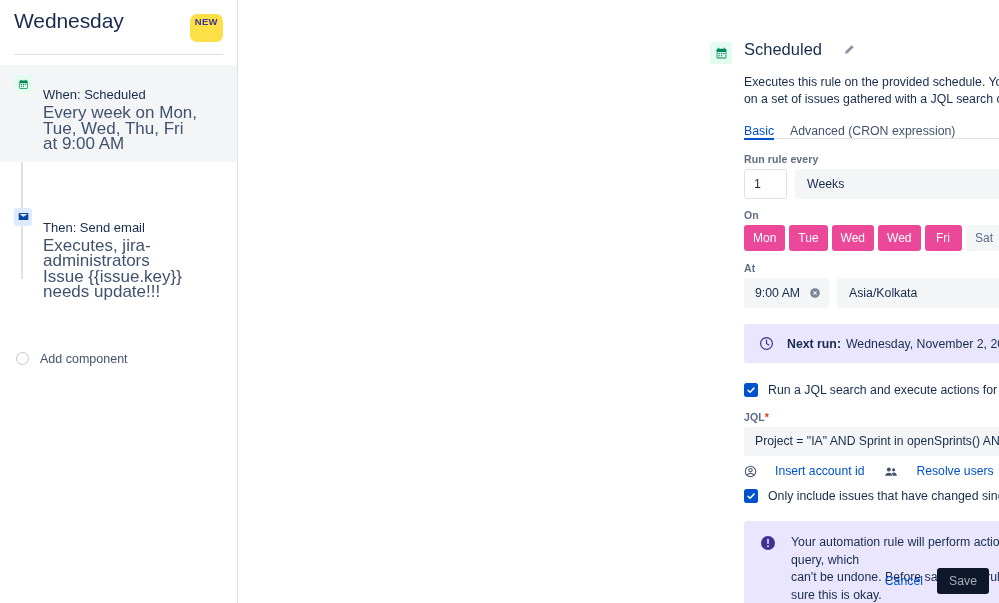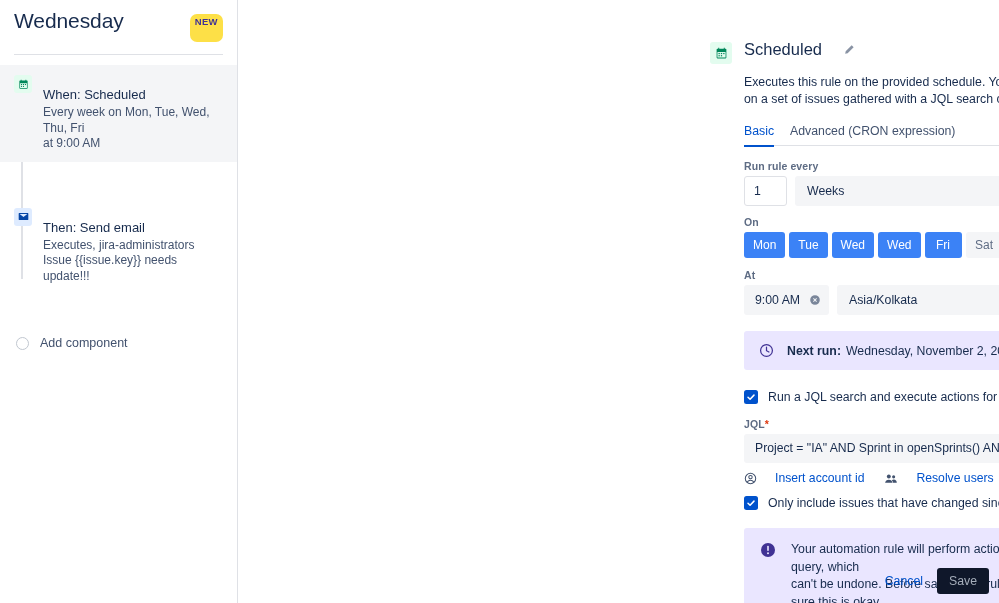--- a/index.html
+++ b/index.html
@@ -66,21 +66,21 @@
   .node-icon {
     width: 18px; height: 18px; border-radius: 3px;
     flex: 0 0 18px;
     display: flex; align-items: center; justify-content: center;
     margin-top: 1px;
   }
   .icon-green { background: #e3fcef; color: #00875a; }
   .icon-blue  { background: #deebff; color: #0747a6; }
   .node-body { min-width: 0; margin-top: 12px; }
   .node-title { font-size: 13px; color: #172b4d; line-height: 18px; margin-bottom: 1px; }
-  .node-sub { font-size: 12px; color: #42526e; line-height: 15.5px; }
+  .node-sub { font-size: 17px; color: #42526e; line-height: 15.5px; }
 
   .add-component {
     position: relative; display: flex; align-items: center; gap: 11px;
     padding: 6px 14px; margin-top: 36px; z-index: 2; cursor: pointer;
   }
   .add-circle {
     width: 13px; height: 13px; border-radius: 50%;
     border: 1.6px solid #c1c7d0; background: #fff;
     flex: 0 0 13px; margin-left: 2px;
   }
@@ -107,21 +107,21 @@
   .panel-desc {
     font-size: 12.3px; color: #172b4d; line-height: 17px;
     margin: 10px 0 0 34px; width: 512px;
   }
 
   .tabs {
     margin: 16px 0 0 34px; display: flex; gap: 16px;
     border-bottom: 1.5px solid #dfe1e6; width: 484px;
   }
   .tab {
-    font-size: 12.3px; color: #42526e; padding: 0 0 7px 0;
+    font-size: 12.3px; color: #42526e; padding: 0 0 0 0;
     cursor: pointer; position: relative;
   }
   .tab.active { color: #0052cc; font-weight: 400; }
   .tab.active::after {
     content: ""; position: absolute; left: 0; right: 0; bottom: -1.5px;
     height: 2px; background: #0052cc;
   }
 
   .form { margin: 14px 0 0 34px; width: 484px; }
   .field-label {
@@ -144,21 +144,21 @@
   }
   .select-weeks { width: 233px; }
   .select-tz { width: 196px; }
 
   .day-row { display: flex; gap: 4px; margin-top: 0; }
   .day {
     min-width: 37px; height: 26px; border-radius: 3px;
     display: flex; align-items: center; justify-content: center;
     font-size: 12px; padding: 0 9px; cursor: pointer;
   }
-  .day.on  { background: #3b82f6; color: #ffffff; }
+  .day.on  { background: #ec4899; color: #ffffff; }
   .day.off { background: #f4f5f7; color: #5e6c84; }
 
   .time-box {
     width: 85px; height: 30px; background: #f4f5f7; border-radius: 3px;
     display: flex; align-items: center; padding: 0 8px 0 11px;
     font-size: 12.3px; color: #172b4d; cursor: pointer;
   }
   .time-clear { margin-left: auto; color: #7a869a; display: flex; cursor: pointer; }
 
   .nextrun {

